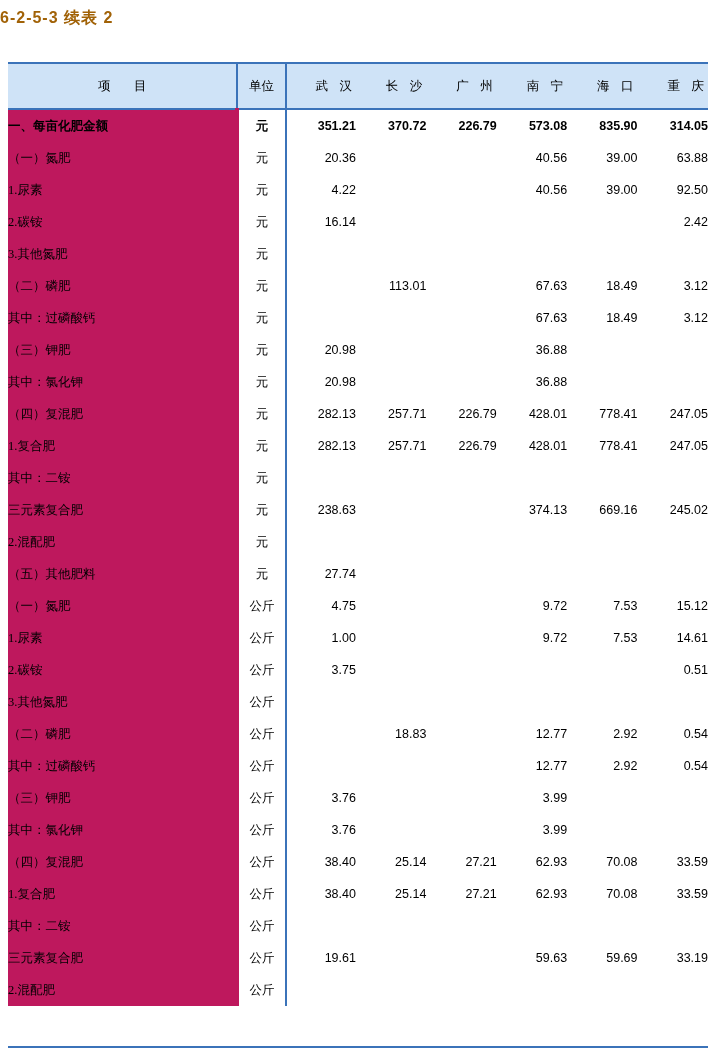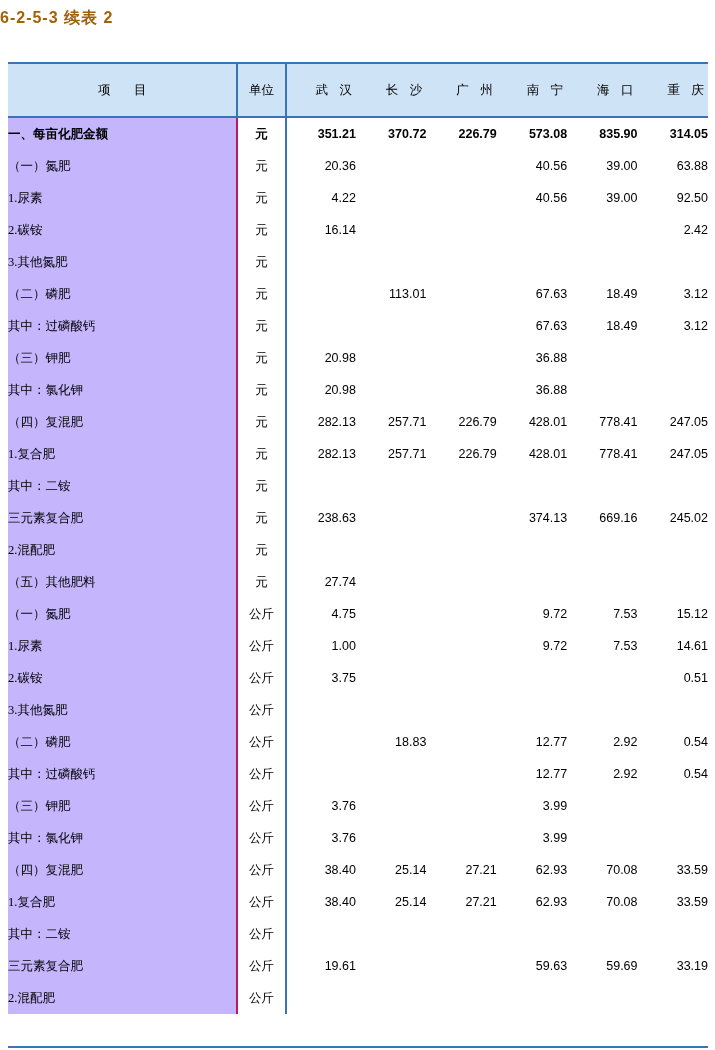--- a/index.html
+++ b/index.html
@@ -45,21 +45,21 @@
   table.data td, table.data th {
     padding: 0;
     margin: 0;
   }
   
   col.c-item { width: 228px; }
   col.c-unit { width: 48px; }
   col.c-city { width: 70px; }
 
   thead tr.head-row {
-    height: 54px;
+    height: 46px;
   }
   thead th {
     background: #cfe3f7;
     border-top: 2px solid #3b73b9;
     border-bottom: 2px solid #3b73b9;
     font-weight: normal;
     font-size: 12.5px;
     color: #000;
     vertical-align: middle;
   }
@@ -79,22 +79,22 @@
     letter-spacing: 4px;
     padding-left: 4px;
   }
 
   tbody td {
     height: 32px;
     font-size: 12.5px;
     vertical-align: middle;
   }
   td.item {
-    background: #c4b5fd;
-    border-right: 2px solid #be185d;
+    background: #be185d;
+    border-right: 4px solid #be185d;
     padding-left: 6px;
     white-space: nowrap;
   }
   td.item.bold {
     font-weight: bold;
   }
   td.unit {
     background: #ffffff;
     border-right: 2px solid #3b73b9;
     text-align: center;

